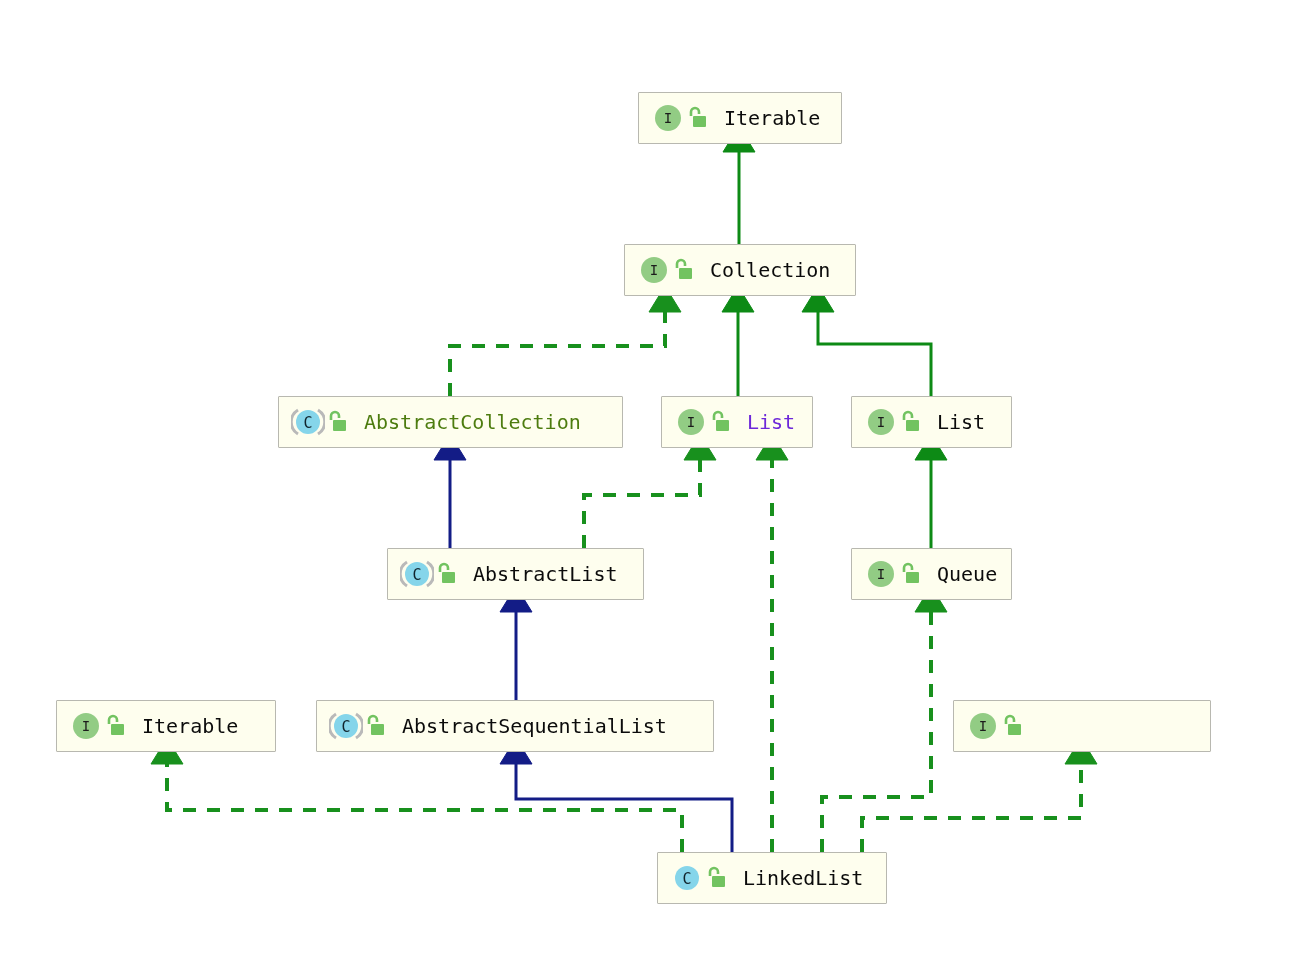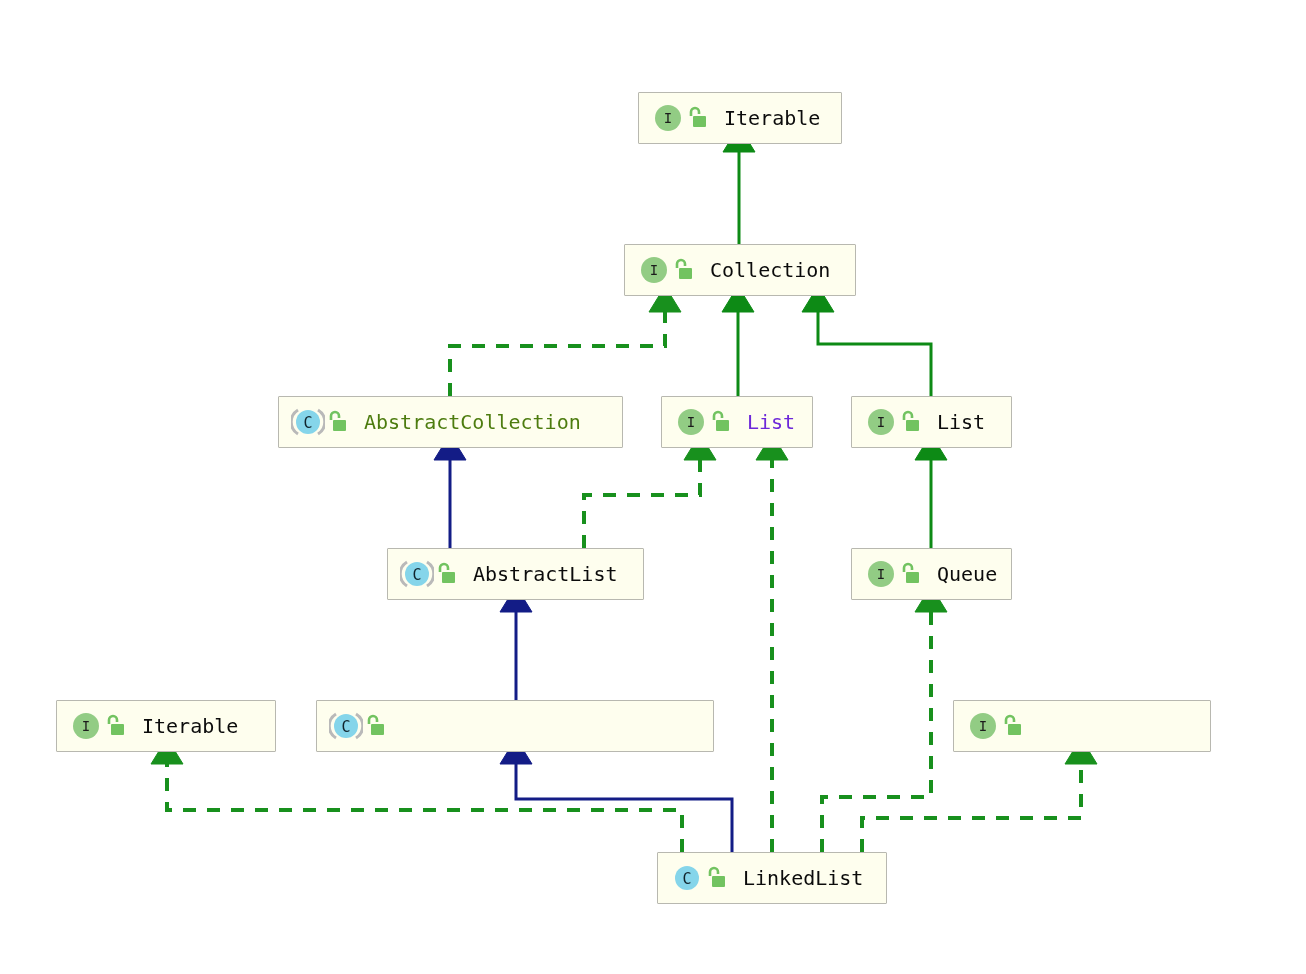--- a/index.html
+++ b/index.html
@@ -236,20 +236,21 @@
           <path d="M 7 3 A 14 14 0 0 0 7 27" fill="none" stroke="#b9b9b9" stroke-width="3"></path>
           <path d="M 27 3 A 14 14 0 0 1 27 27" fill="none" stroke="#b9b9b9" stroke-width="3"></path>
           <circle cx="17" cy="15" r="12" fill="#85d5ea"></circle>
           <text x="17" y="20.5" text-anchor="middle" font-family="&quot;DejaVu Sans Mono&quot;,&quot;Liberation Mono&quot;,monospace" font-size="15" fill="#10232b">C</text>
         </svg>
         <svg viewBox="0 0 22 24" class="lock-icon">
           <path d="M 5 10 L 5 6 A 4 4 0 0 1 13 6 L 13 8" fill="none" stroke="#72c360" stroke-width="2.6"></path>
           <rect x="7" y="10" width="13" height="11" rx="1" fill="#72c360"></rect>
         </svg>
       </span>
+      <span class="node-label" style="color: rgb(11, 11, 11);">AbstractSequentialList</span>
     </div>
     <div class="node" style="left: 953px; top: 700px; width: 258px; height: 52px; background: rgb(254, 254, 238); border-color: rgb(184, 184, 176);">
       <span class="node-icon-wrap">
         <svg viewBox="0 0 34 30" class="type-icon">
           <circle cx="17" cy="15" r="13" fill="#92cc84"></circle>
           <text x="17" y="20" text-anchor="middle" font-family="&quot;DejaVu Sans Mono&quot;,&quot;Liberation Mono&quot;,monospace" font-size="14" fill="#1c1c1c">I</text>
         </svg>
         <svg viewBox="0 0 22 24" class="lock-icon">
           <path d="M 5 10 L 5 6 A 4 4 0 0 1 13 6 L 13 8" fill="none" stroke="#72c360" stroke-width="2.6"></path>
           <rect x="7" y="10" width="13" height="11" rx="1" fill="#72c360"></rect>

